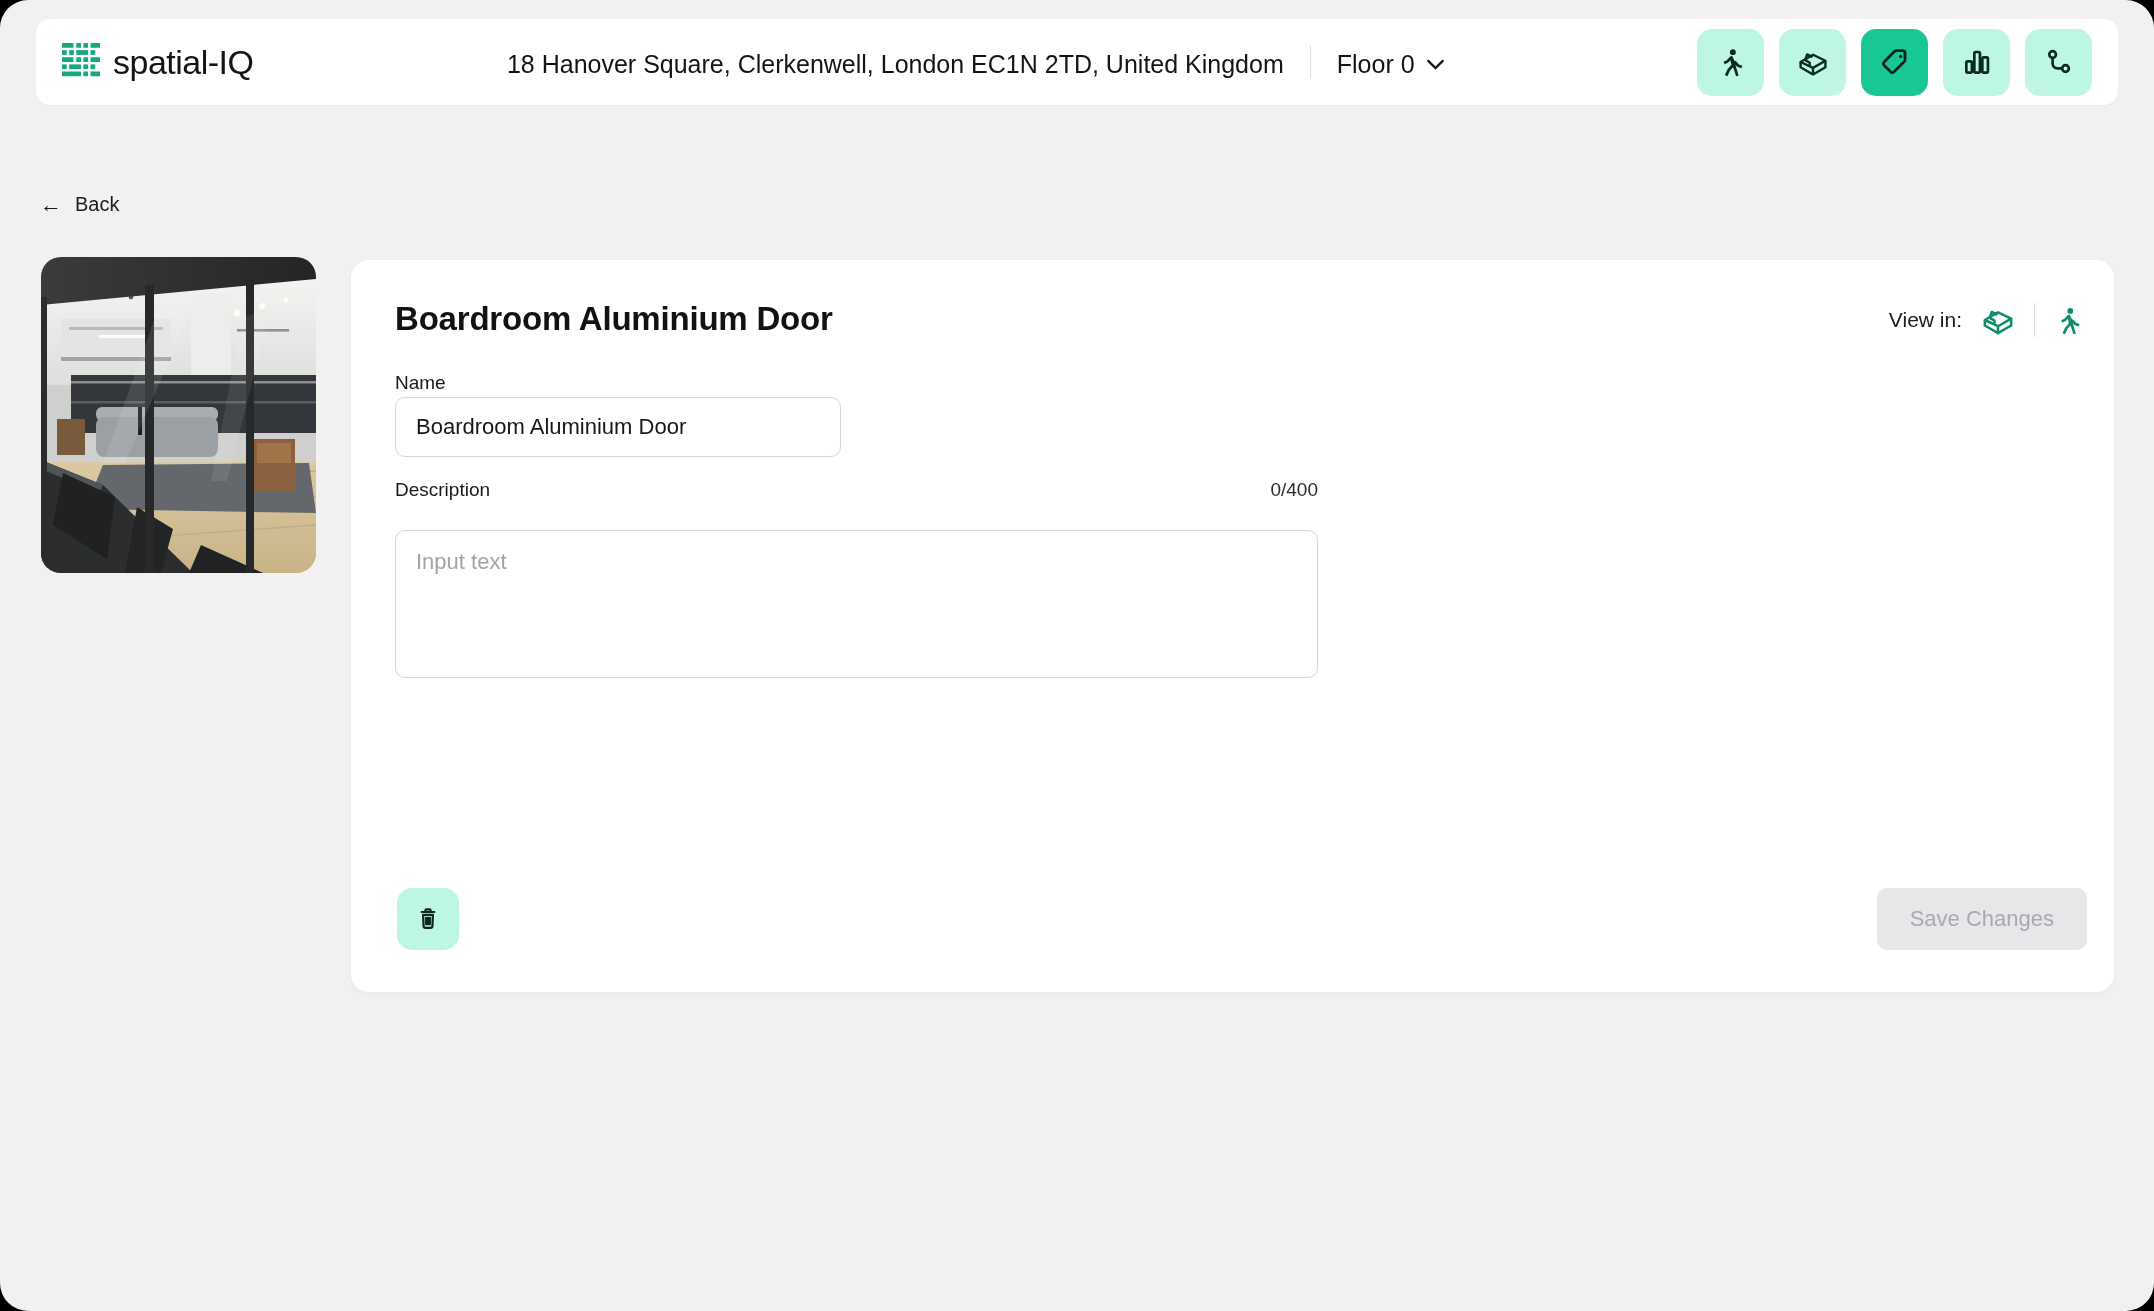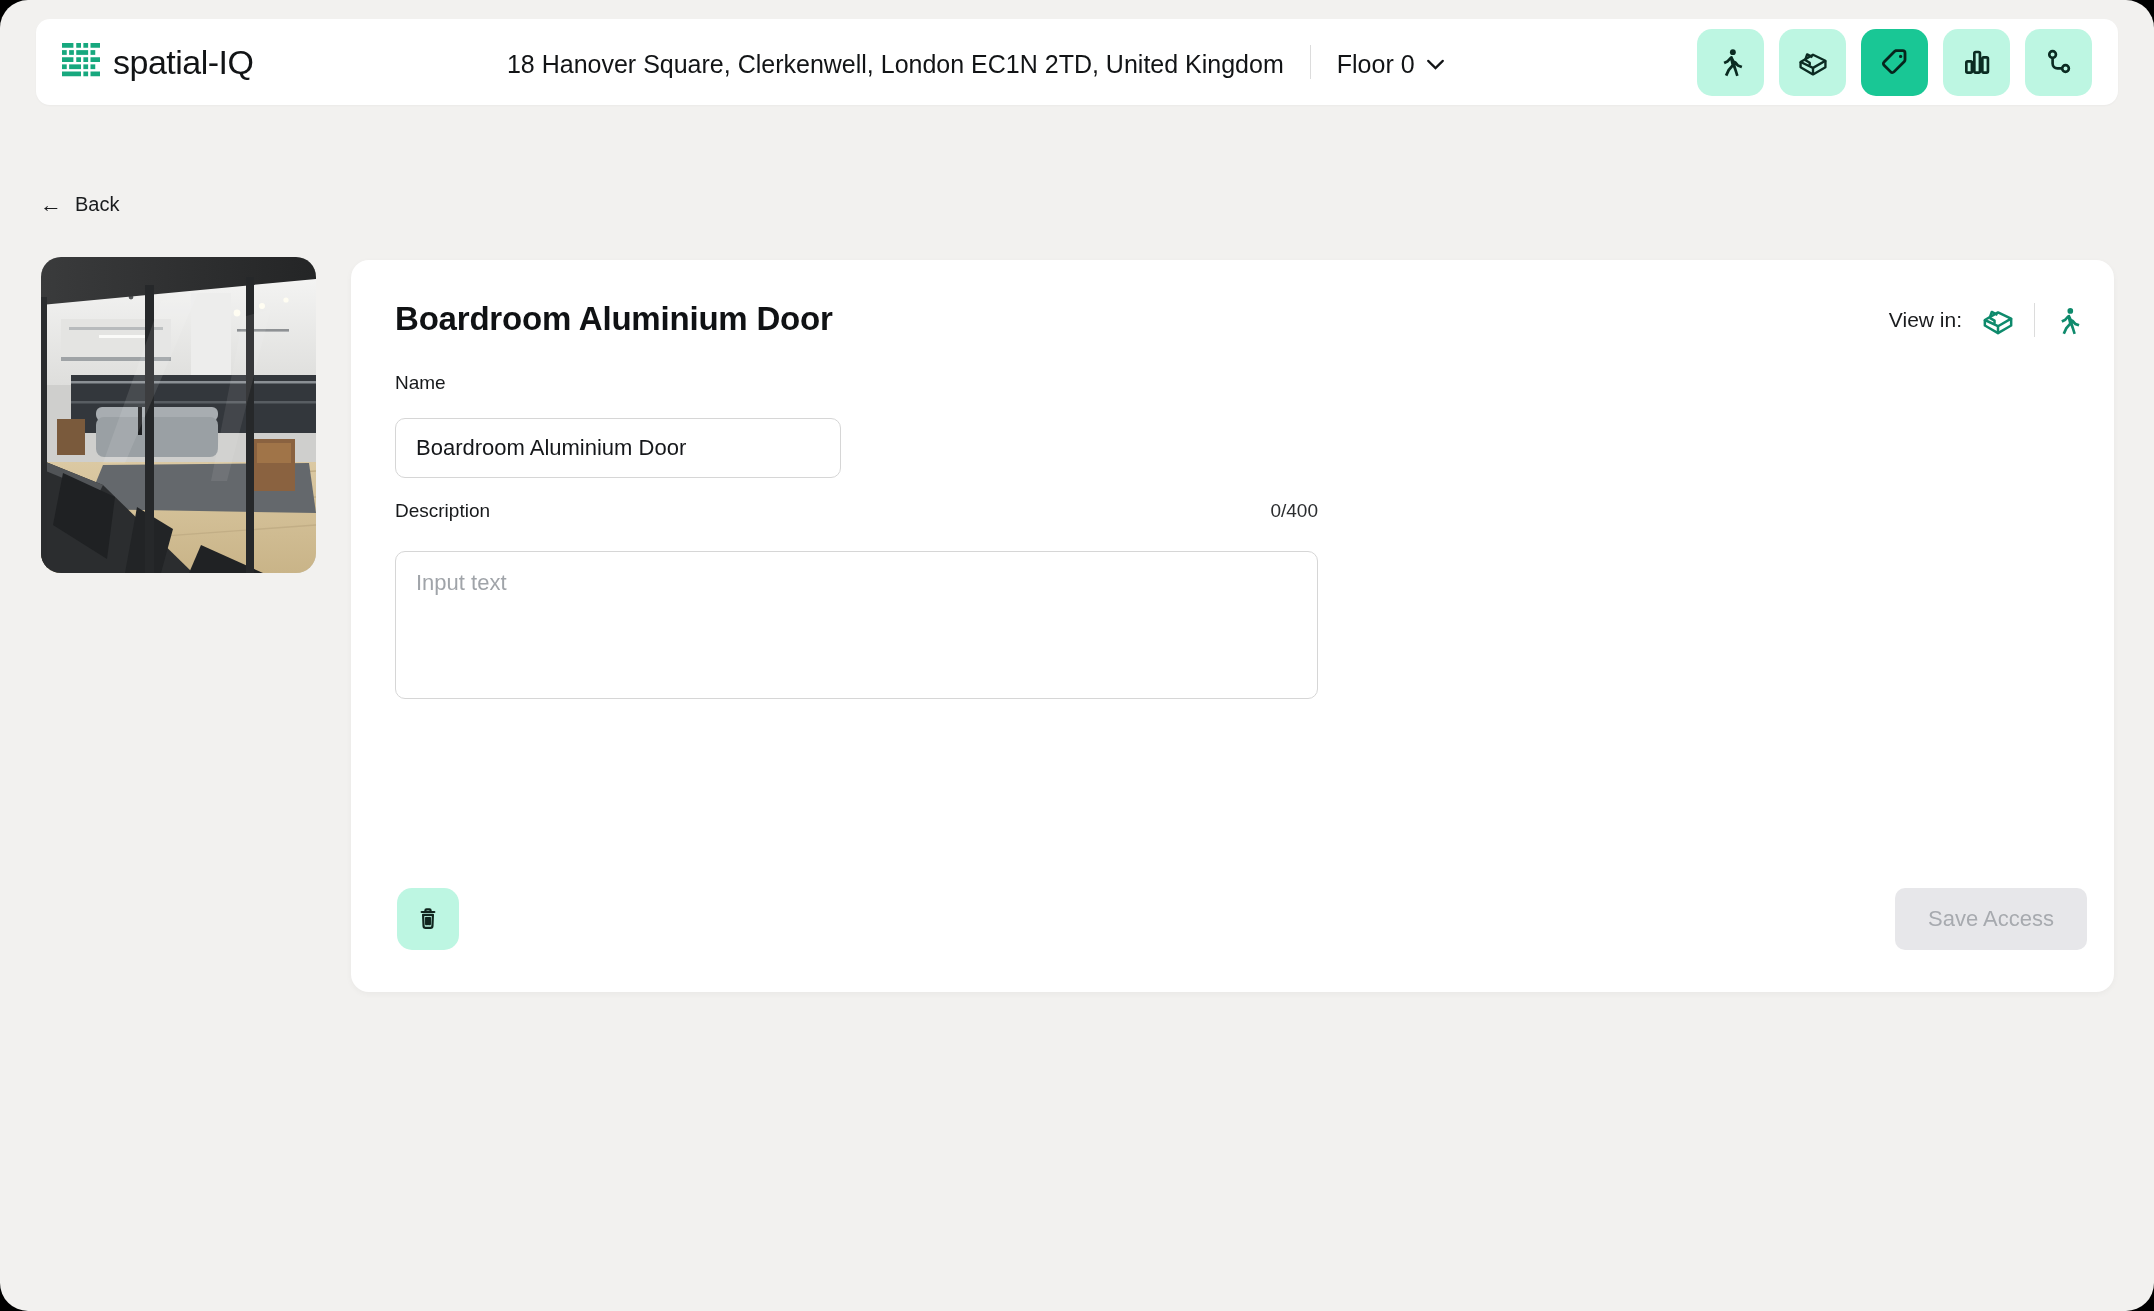--- a/index.html
+++ b/index.html
@@ -45,21 +45,21 @@
   .view-in{display:flex;align-items:center;gap:18px;padding-top:2px;}
   .view-in-label{font-size:21px;color:#1A1C1E;}
   .view-icon-btn{border:none;background:none;padding:0;cursor:pointer;color:#0E8A6C;display:grid;place-items:center;}
   
   .form{display:flex;gap:31px;padding:34px 30px 0 44px;}
   .form-left{width:923px;flex:none;}
   .form-right{width:739px;flex:none;}
   .field-row{display:flex;gap:34px;}
   .field{width:446px;box-sizing:border-box;}
   .field.cat{width:443px;}
-  .flabel{display:block;font-size:19px;color:#17191B;margin-bottom:24px;}
+  .flabel{display:block;font-size:19px;color:#17191B;margin-bottom:3px;}
   .tinput{
     width:100%;height:60px;box-sizing:border-box;border:1px solid #D6D6D6;border-radius:10px;
     padding:0 20px;font-size:22px;color:#15171A;font-family:"Liberation Sans",sans-serif;
     background:#fff;outline:none;
   }
   .select{
     height:60px;border:1px solid #D6D6D6;border-radius:10px;display:flex;align-items:center;
     justify-content:space-between;padding:0 22px;font-size:22px;color:#15171A;cursor:pointer;
     background:#fff;box-sizing:border-box;
   }
@@ -287,17 +287,17 @@
       <button class="trash-btn">
         <span style="display:grid;place-items:center;">
           <svg width="28" height="28" viewBox="0 0 24 24" fill="none" stroke="currentColor" stroke-width="1.9" stroke-linejoin="round" stroke-linecap="round">
             <path d="M6.6 6h10.8"></path>
             <path d="M9.8 6V4.6c0-.5.4-.9.9-.9h2.6c.5 0 .9.4.9.9V6"></path>
             <path d="M7.8 8.4h8.4l-.4 9.6c0 .9-.8 1.6-1.7 1.6h-4.2c-.9 0-1.7-.7-1.7-1.6z"></path>
             <path d="M10.4 11v5.6M12 11v5.6M13.6 11v5.6"></path>
           </svg>
         </span>
       </button>
-      <button class="save-btn">Save Access</button>
+      <button class="save-btn">Save Changes</button>
     </div>
 
   </section>
 </div>
 
 </body></html>

